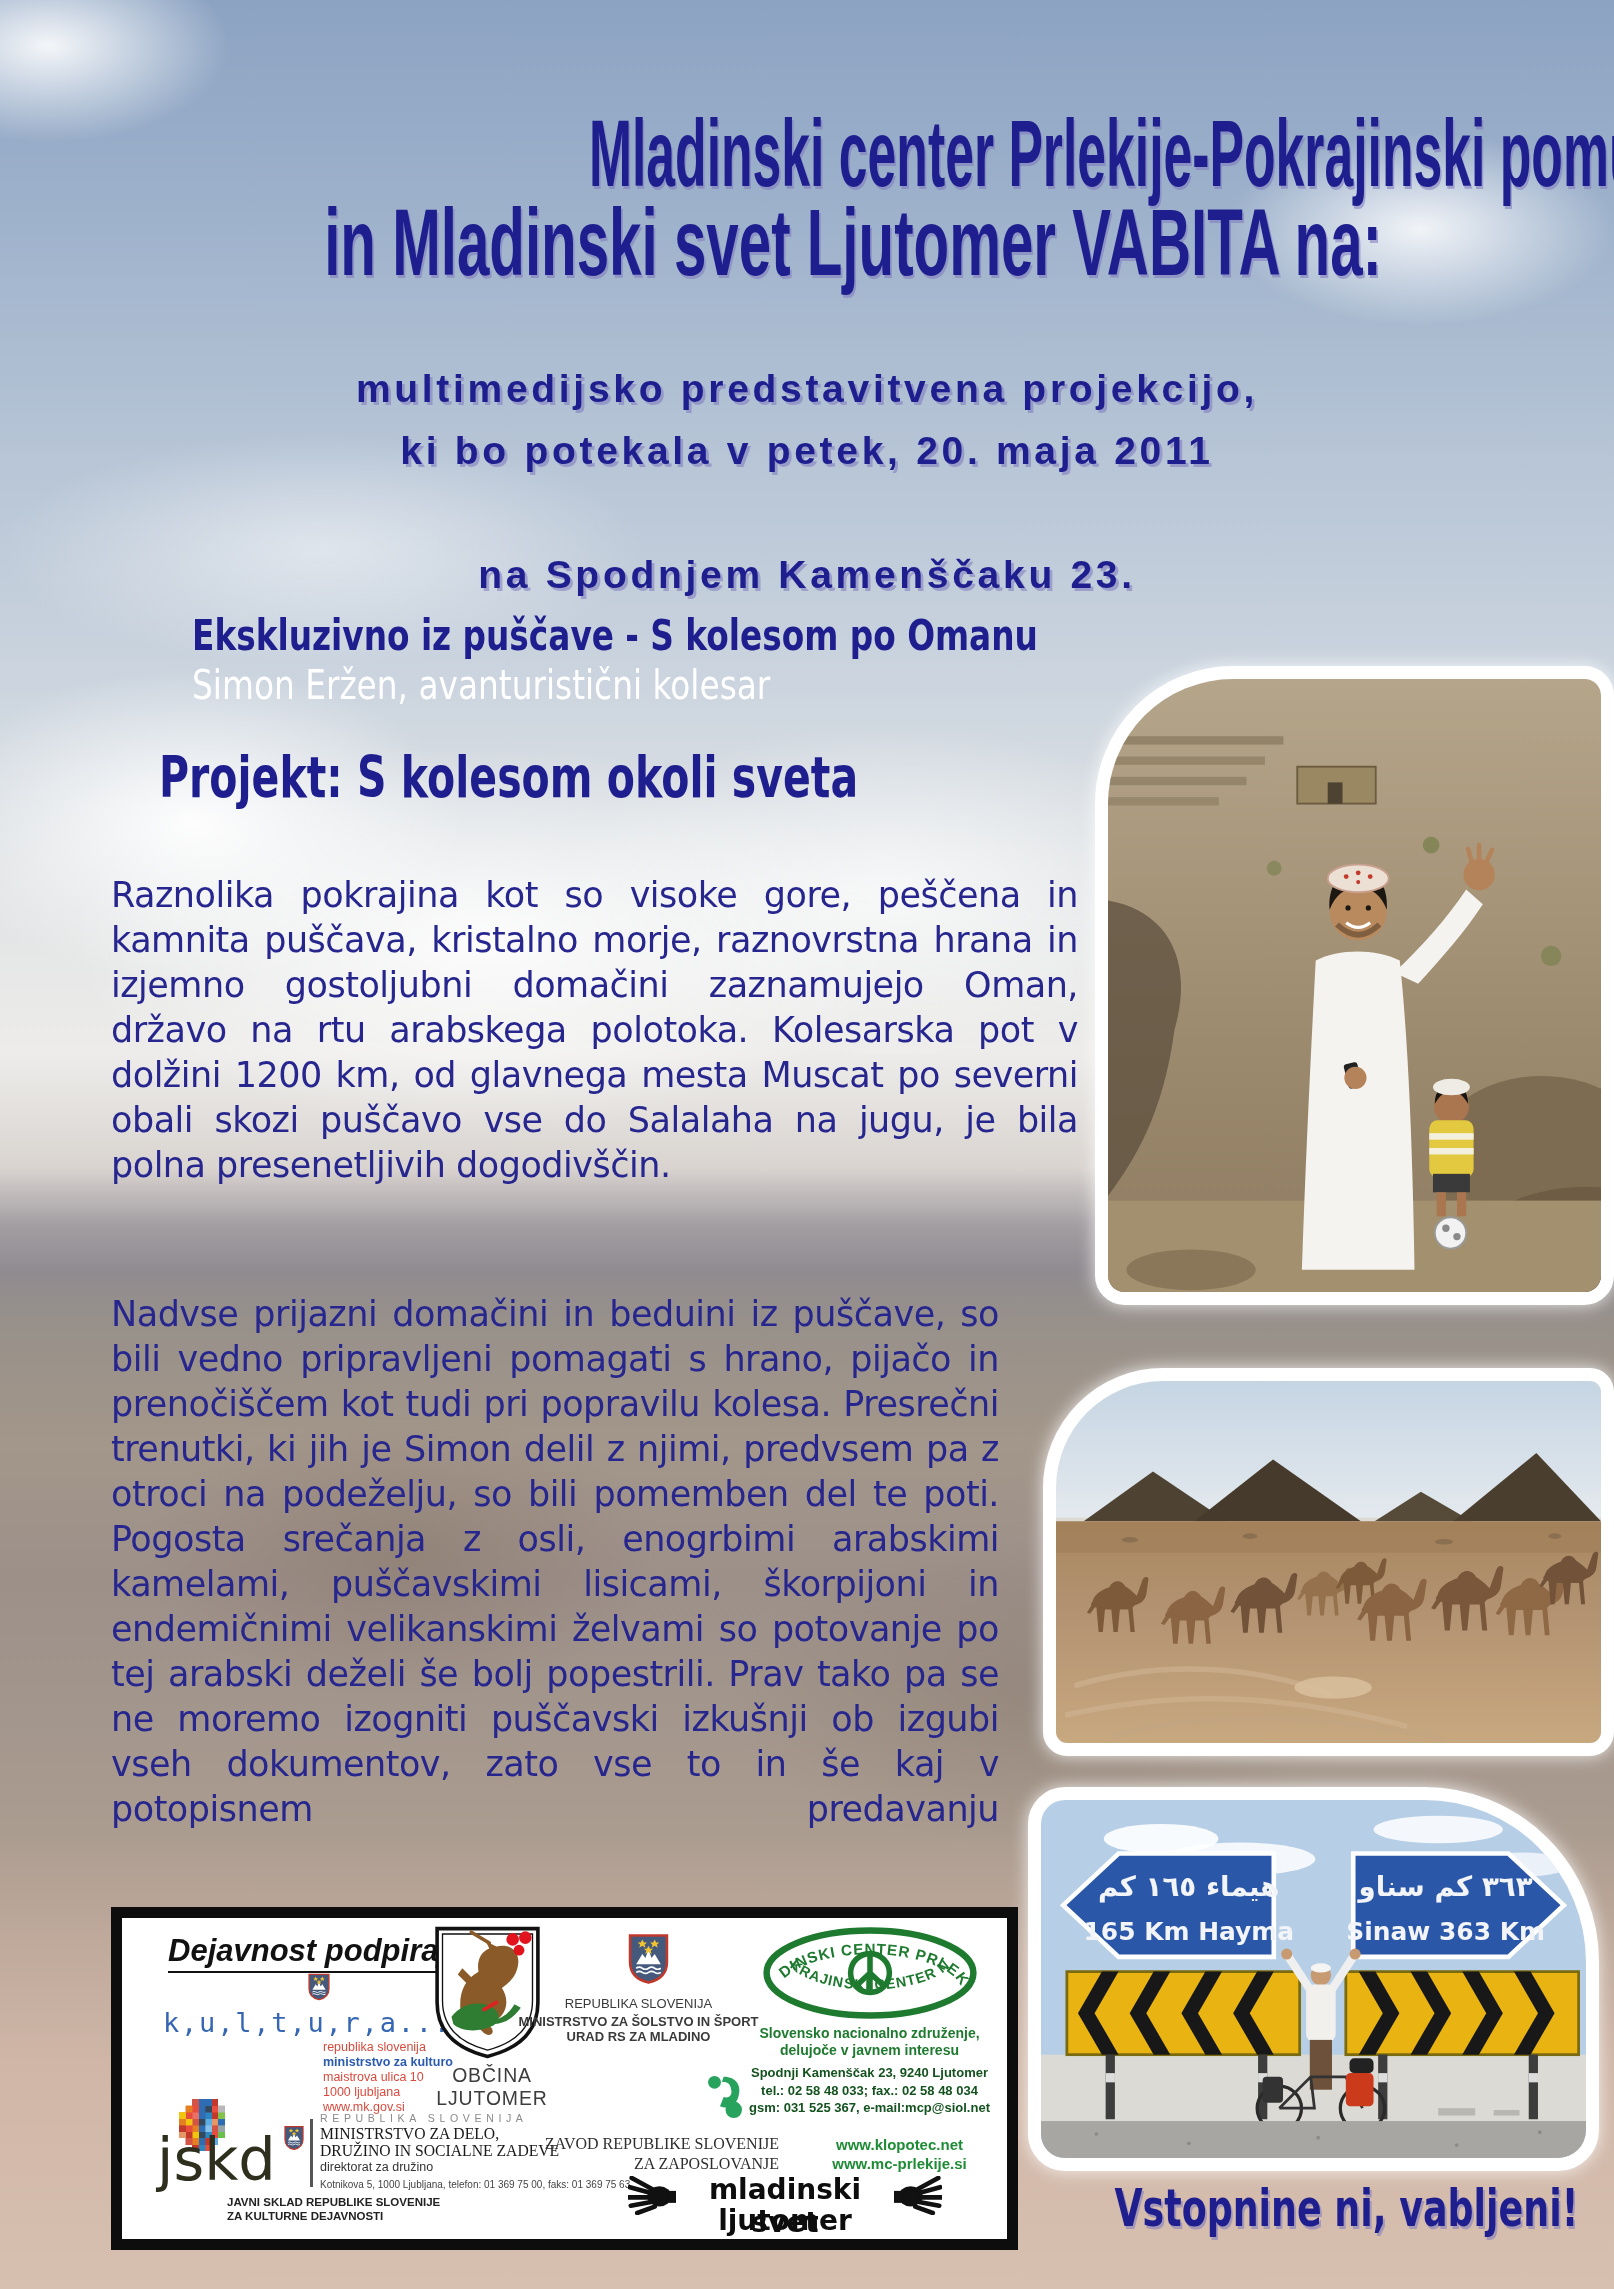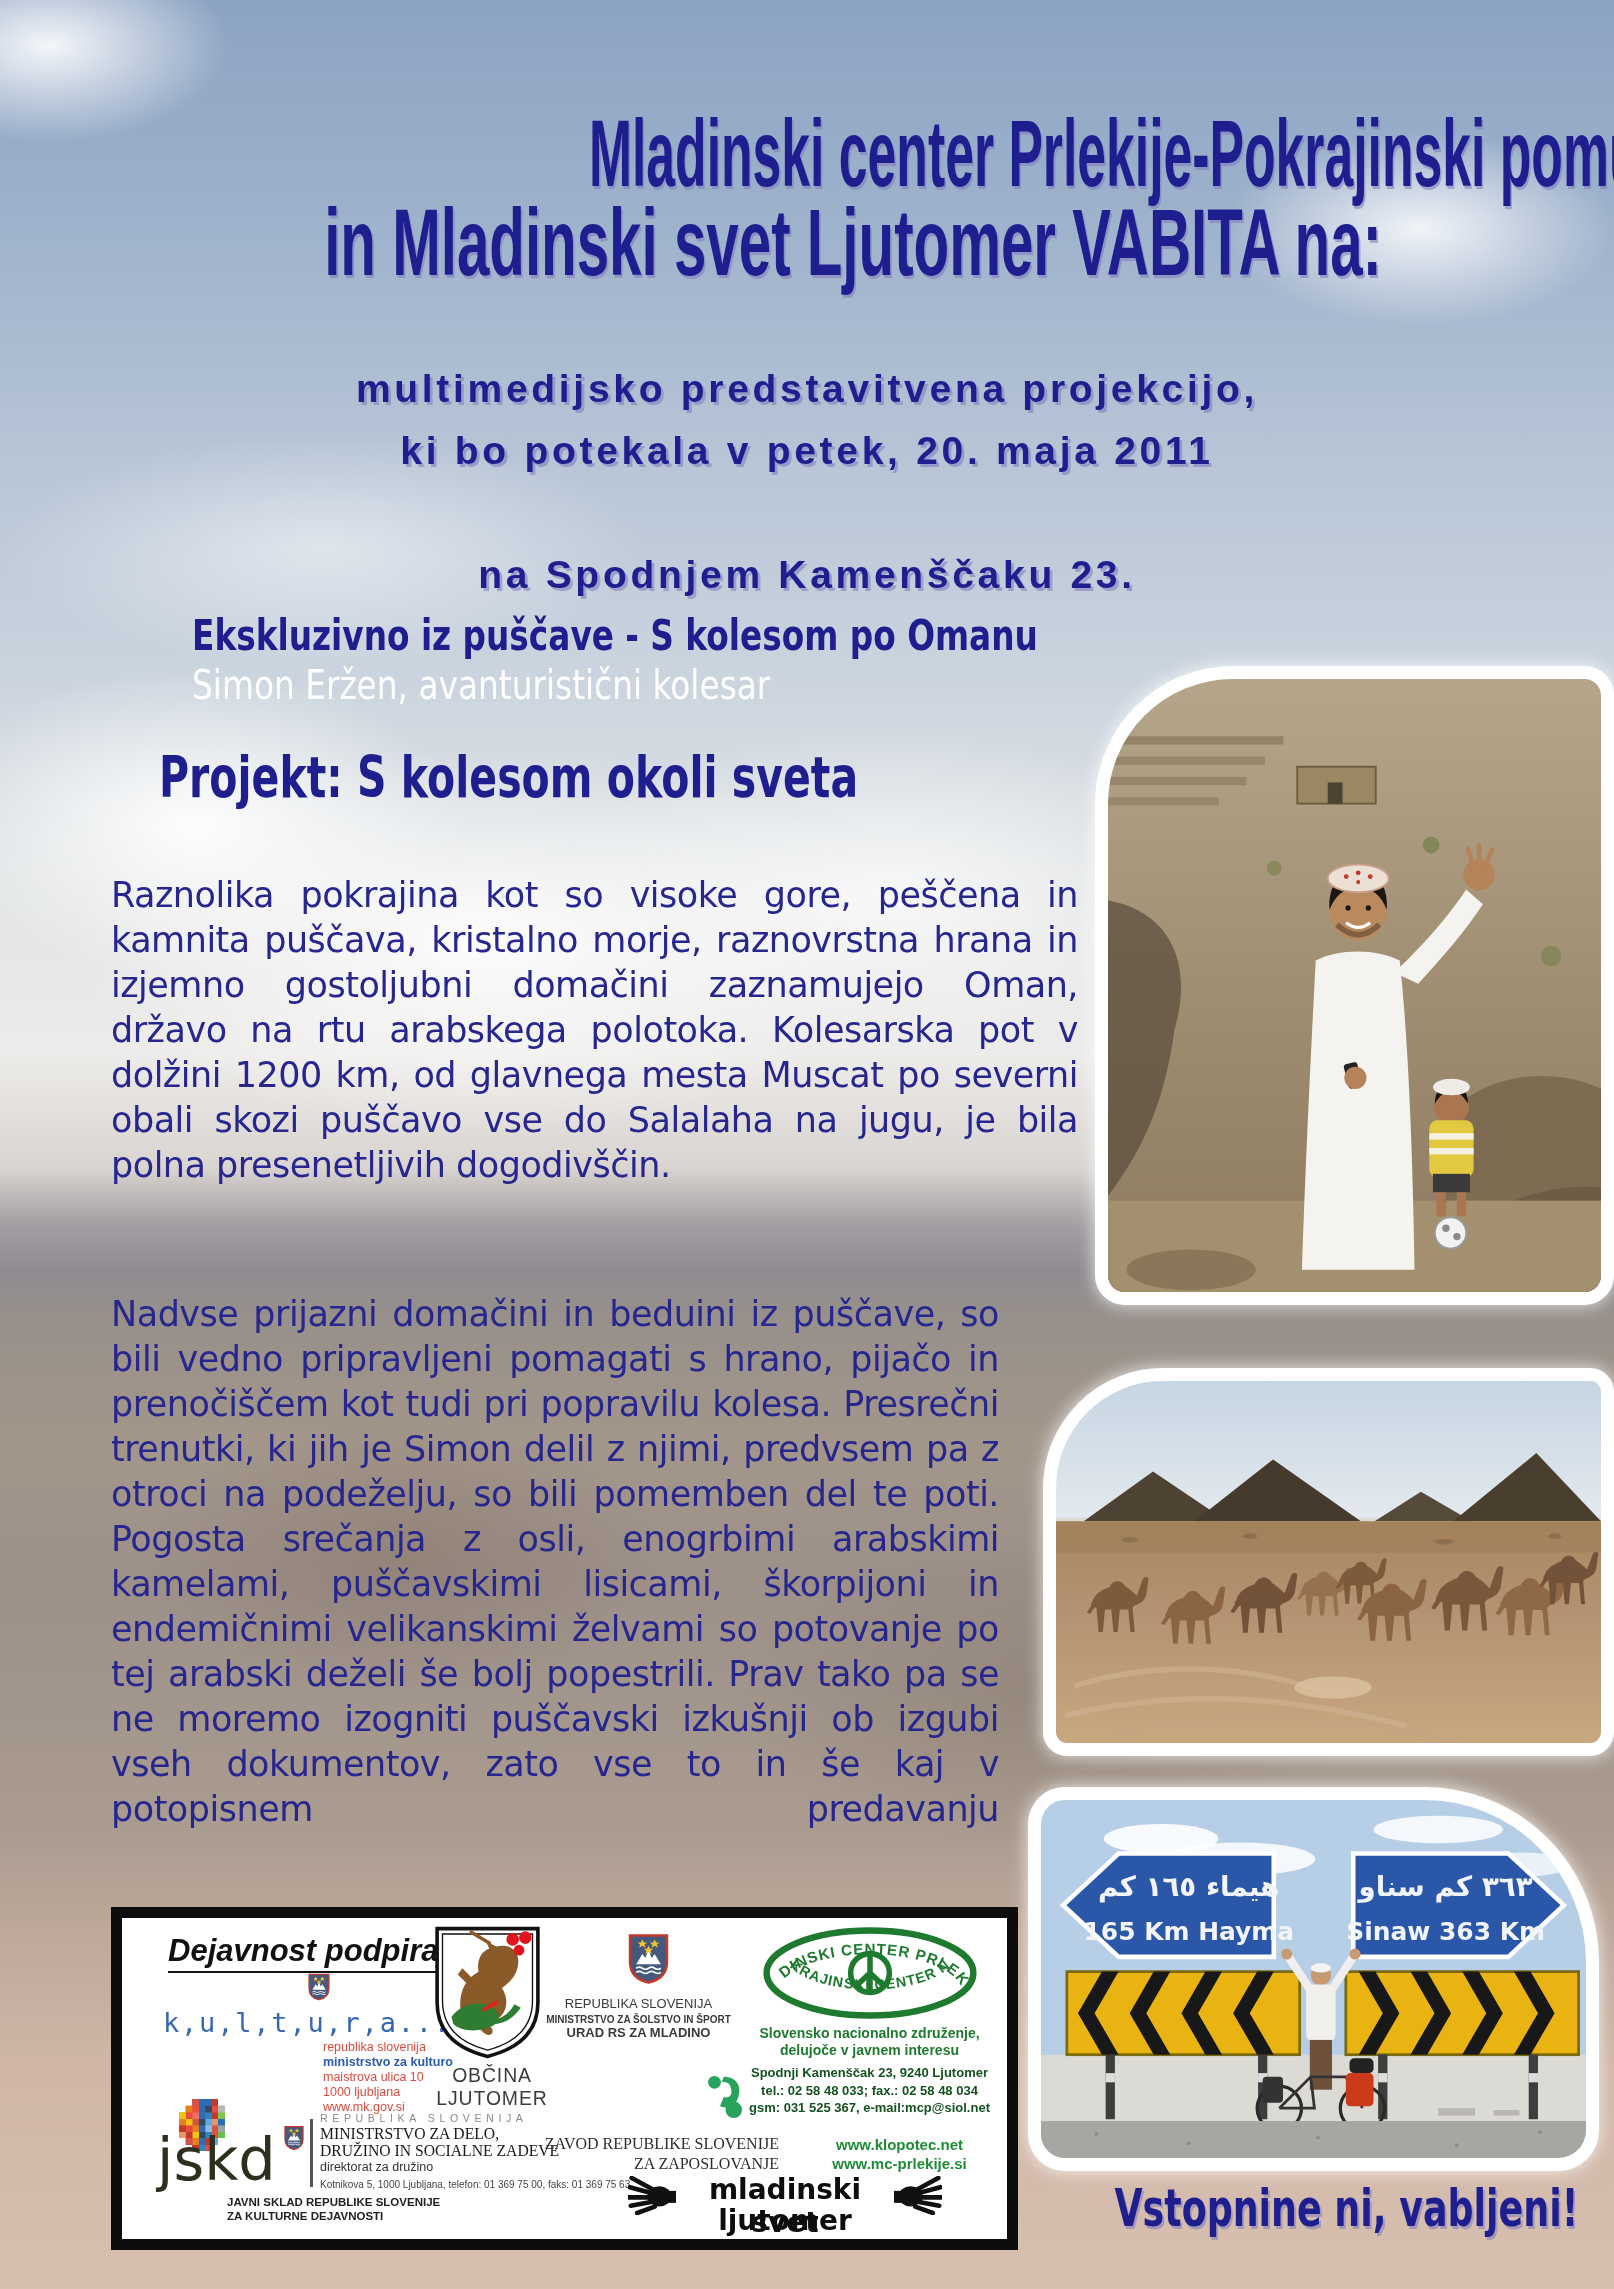--- a/index.html
+++ b/index.html
@@ -85,21 +85,21 @@
   .kultura-logo{left:41px;top:89px;font-size:27px;font-weight:400;color:#3767b3;letter-spacing:1.8px;font-family:"DejaVu Sans Mono",monospace;}
   .kultura-addr{left:201px;top:122px;font-size:12.5px;line-height:15px;position:absolute;}
   .kultura-addr div{position:static;}
   .k-red{color:#d84a3e;}
   .k-blue{color:#2b5bb0;font-weight:700;}
   .lj-coat{left:310px;top:7.4px;width:111px;height:135px;}
   .lj-label{left:273px;top:146px;width:194px;text-align:center;font-size:19.4px;color:#3c3c3c;letter-spacing:0.9px;}
   .sol-coat{left:506px;top:14.8px;width:41px;height:52px;}
   .sol-text{left:378px;top:78px;width:277px;text-align:center;color:#3a3a3a;}
   .sol-text .l1{position:static;display:block;font-size:13px;}
-  .sol-text .l2{position:static;display:block;font-size:10px;font-weight:700;margin-top:2.8px;}
+  .sol-text .l2{position:static;display:block;font-size:13px;font-weight:700;margin-top:2.8px;}
   .sol-text .l3{position:static;display:block;font-size:13px;font-weight:700;margin-top:0;}
   .mcp-oval{left:637px;top:7.4px;width:222px;height:96px;}
   .mcp-desc{left:624px;top:107px;width:247px;text-align:center;color:#1e7a2e;font-weight:700;font-size:14px;line-height:16.6px;}
   .mcp-addr{left:624px;top:146px;width:247px;text-align:center;color:#14531f;font-weight:700;font-size:13px;line-height:17.5px;font-stretch:condensed;}
   .jskd-mosaic{left:57px;top:181px;width:6.5px;height:6.5px;background:transparent;}
   .jskd-word{left:35px;top:212px;font-size:59px;line-height:1;color:#2f2f1e;font-family:"DejaVu Sans",sans-serif;}
   .jskd-cap{left:105px;top:277px;font-size:11.5px;font-weight:700;line-height:14px;color:#222;}
   .delo-coat{left:162px;top:207px;width:20px;height:26px;}
   .delo-bar{left:188px;top:201px;width:2.8px;height:68px;background:#555;}
   .delo-rep{left:198px;top:194px;font-size:10.6px;letter-spacing:4.6px;color:#8a8a8a;}

